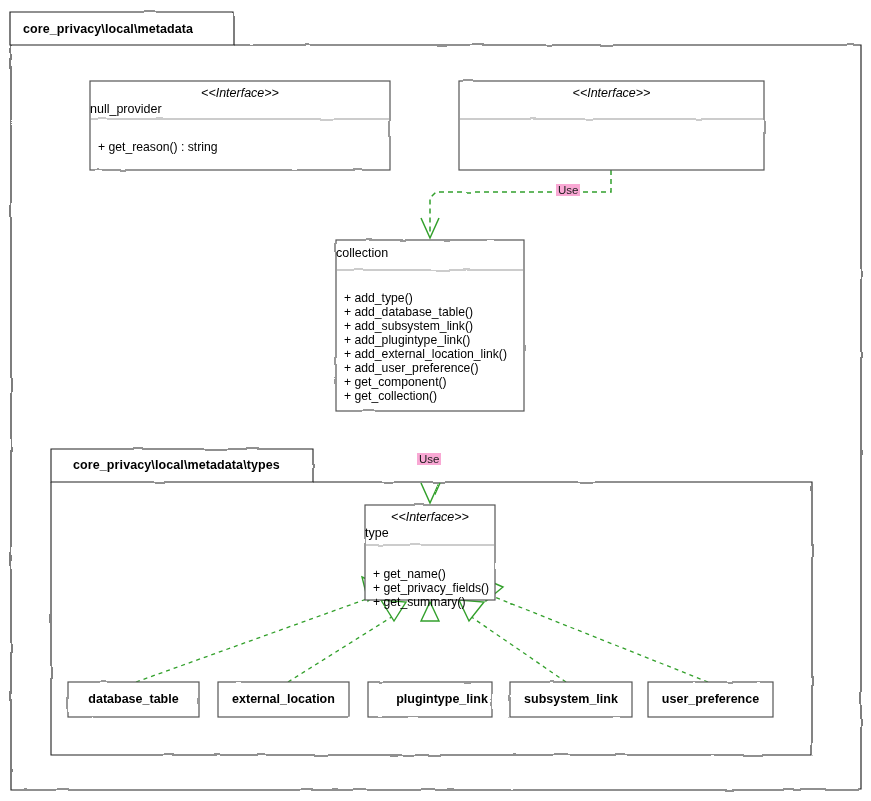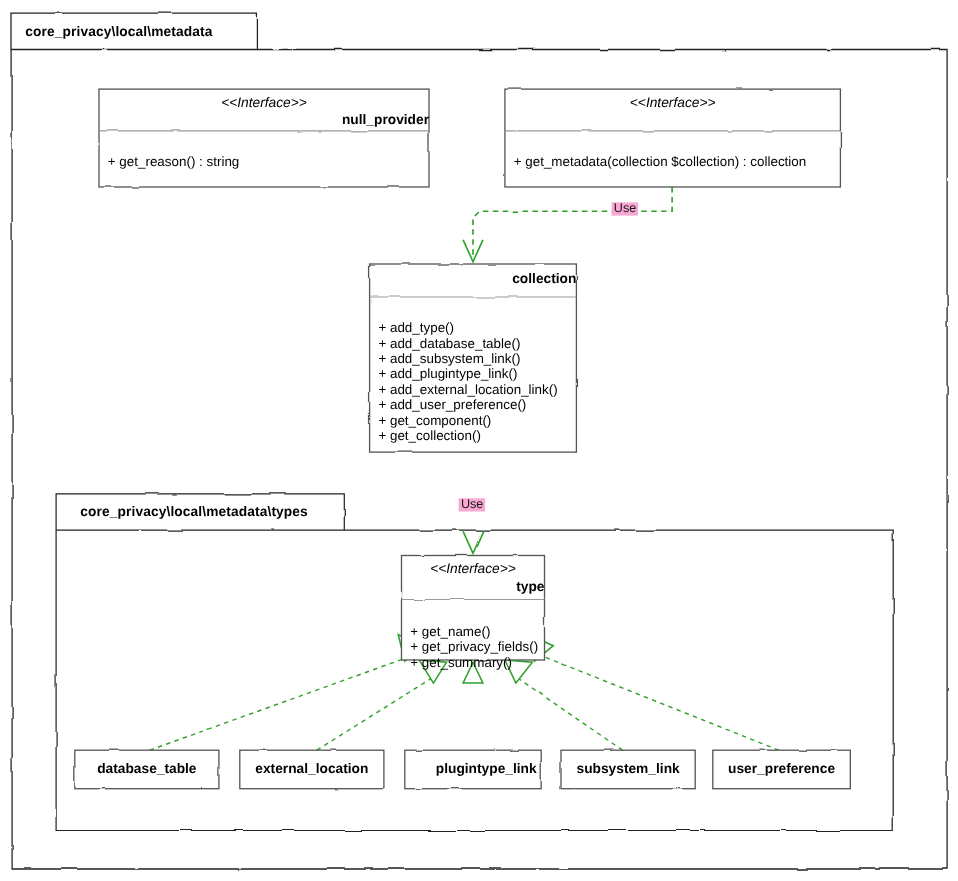--- a/index.html
+++ b/index.html
@@ -47,24 +47,23 @@
     white-space: nowrap;
   }
   .cls-stereotype {
     font-size: 12.5px;
     font-style: italic;
     text-align: center;
     line-height: 15px;
   }
   .cls-name {
     font-size: 12.5px;
-    font-weight: bold;
-    text-align: right;
+    font-weight: normal;
+    text-align: left;
     line-height: 16px;
-    padding-left: 38px;
   }
   .cls-header {
     position: absolute;
     width: 100%;
     box-sizing: border-box;
     padding-top: 5px;
   }
   .cls-members {
     position: absolute;
     box-sizing: border-box;
@@ -209,23 +208,20 @@
       </div>
       <div class="cls-members" style="top:40px;">
         <div class="member-line">+ get_reason() : string</div>
       </div>
     </div>
 
     <div class="classbox" style="left:459px; top:81px; width:305px; height:89px;">
       <div class="cls-header" style="top:0;">
         <div class="cls-stereotype">&lt;&lt;Interface&gt;&gt;</div>
       </div>
-      <div class="cls-members" style="top:40px;">
-        <div class="member-line">+ get_metadata(collection $collection) : collection</div>
-      </div>
     </div>
 
     <div class="classbox" style="left:336px; top:240px; width:188px; height:171px;">
       <div class="cls-header" style="top:0;">
         <div class="cls-name">collection</div>
       </div>
       <div class="cls-members" style="top:32px;">
         <div class="member-line">+ add_type()</div>
         <div class="member-line">+ add_database_table()</div>
         <div class="member-line">+ add_subsystem_link()</div>

